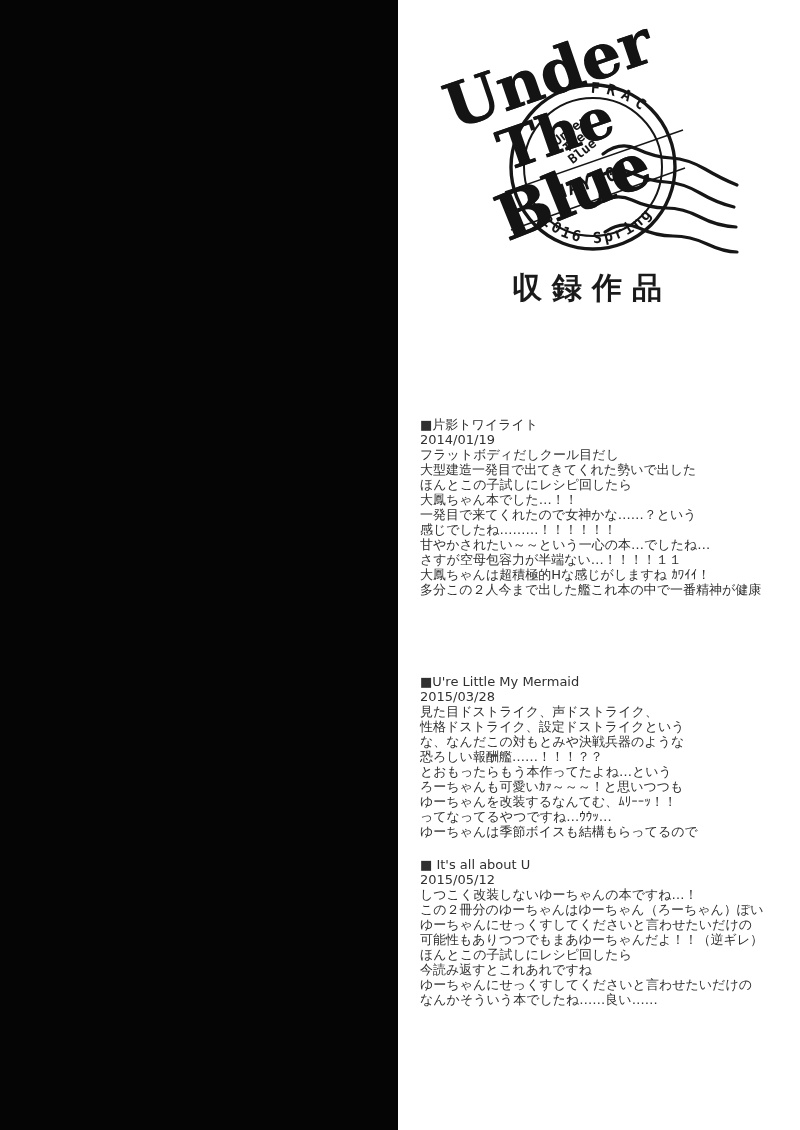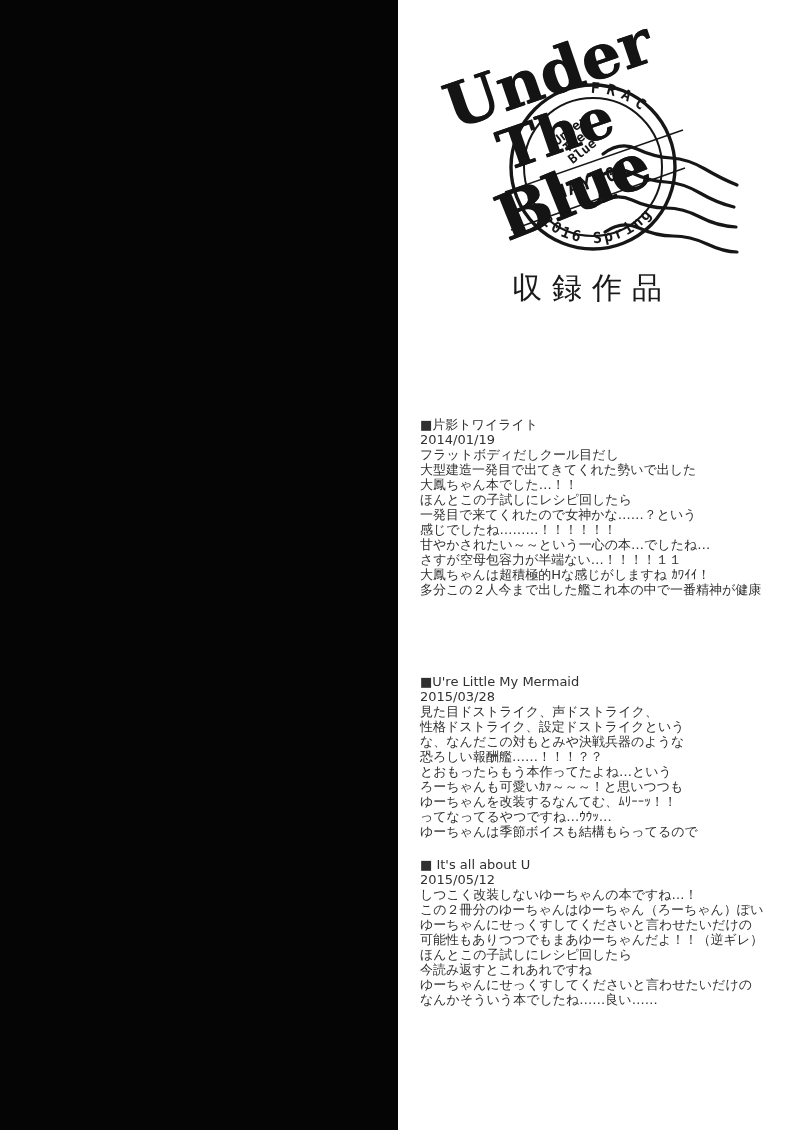--- a/index.html
+++ b/index.html
@@ -16,21 +16,21 @@
     position:absolute;text-align:center;line-height:1;
     font-family:"DejaVu Serif",serif;font-weight:700;color:#141414;
     text-shadow:1px 0 0 #141414;
     white-space:nowrap;
   }
   .title-under{left:433px;top:44px;width:230px;font-size:62px;transform:rotate(-19deg);}
   .title-the{left:496px;top:106px;width:115px;font-size:56px;transform:rotate(-19deg);}
   .title-blue{left:488px;top:160px;width:168px;font-size:64px;letter-spacing:-2px;transform:rotate(-22deg);}
   .heading{
     position:absolute;left:512px;top:270px;margin:0;
-    font-size:30px;font-weight:400;color:#1a1a1a;letter-spacing:10px;
+    font-size:30px;font-weight:700;color:#1a1a1a;letter-spacing:10px;
     white-space:nowrap;line-height:1.2;
   }
   
   .entry{
     position:absolute;left:420px;width:372px;
     font-size:13px;line-height:15px;color:#303030;white-space:nowrap;
   }
   .entry-1{top:417px;}
   .entry-2{top:674px;}
   .entry-3{top:857px;}
@@ -82,22 +82,22 @@
   <div class="title-line title-the">The</div>
   <div class="title-line title-blue">Blue</div>
 
   <h1 class="heading">収録作品</h1>
 
   <section class="entry entry-1">
     <div>■片影トワイライト</div>
     <div>2014/01/19</div>
     <div>フラットボディだしクール目だし</div>
     <div>大型建造一発目で出てきてくれた勢いで出した</div>
+    <div>ほんとこの子試しにレシピ回したら</div>
     <div>大鳳ちゃん本でした…！！</div>
-    <div>ほんとこの子試しにレシピ回したら</div>
     <div>一発目で来てくれたので女神かな……？という</div>
     <div>感じでしたね………！！！！！！</div>
     <div>甘やかされたい～～という一心の本…でしたね…</div>
     <div>さすが空母包容力が半端ない…！！！！１１</div>
     <div>大鳳ちゃんは超積極的Hな感じがしますね ｶﾜｲｲ！</div>
     <div>多分この２人今まで出した艦これ本の中で一番精神が健康</div>
   </section>
 
   <section class="entry entry-2">
     <div>■U're Little My Mermaid</div>

